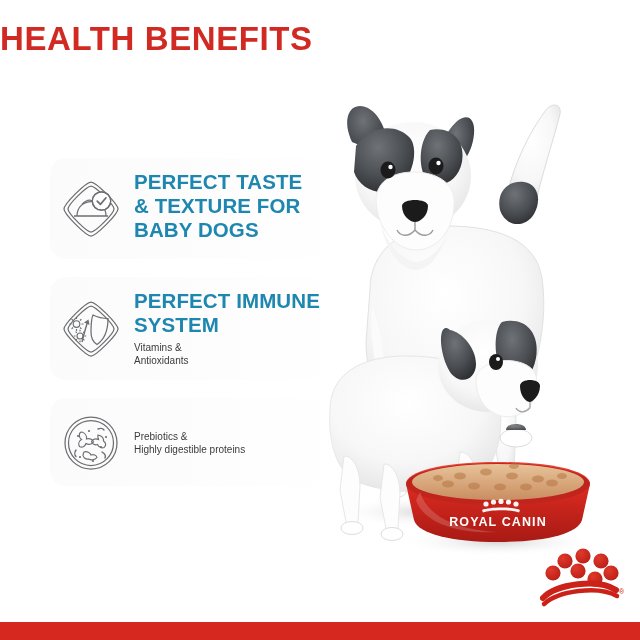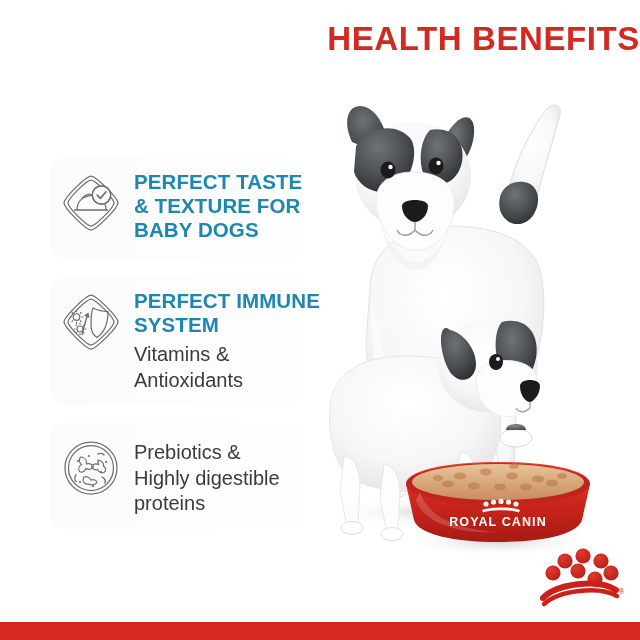--- a/index.html
+++ b/index.html
@@ -20,39 +20,39 @@
     background: #ffffff;
     overflow: hidden;
   }
 
   
   .page-title {
     position: absolute;
     top: 20px;
     left: 0;
     width: 640px;
-    text-align: right;
+    text-align: left;
     color: #d12a22;
     font-size: 33px;
     font-weight: bold;
     letter-spacing: 0.6px;
     font-family: "Liberation Sans", sans-serif;
   }
 
   
   .benefits {
     position: absolute;
     left: 50px;
     top: 158px;
     width: 300px;
   }
   .benefit {
     position: relative;
     display: flex;
-    align-items: flex-start;
+    align-items: center;
     gap: 12px;
     background: linear-gradient(90deg, #fbfbfb 0%, #fdfdfd 55%, rgba(255,255,255,0) 100%);
     border-radius: 16px;
     padding: 10px 8px 12px 10px;
     box-sizing: border-box;
   }
   .benefit + .benefit { margin-top: 18px; }
 
   .benefit-icon {
     flex: 0 0 62px;
@@ -67,21 +67,21 @@
   .benefit-title {
     color: #1e87b0;
     font-size: 20.5px;
     font-weight: bold;
     line-height: 1.17;
     letter-spacing: 0.1px;
     white-space: pre-line;
   }
   .benefit-sub {
     color: #3b3b3b;
-    font-size: 20px;
+    font-size: 10px;
     line-height: 1.28;
     margin-top: 5px;
     white-space: pre-line;
     font-weight: normal;
   }
 
   
   .photo {
     position: absolute;
     right: 0;

